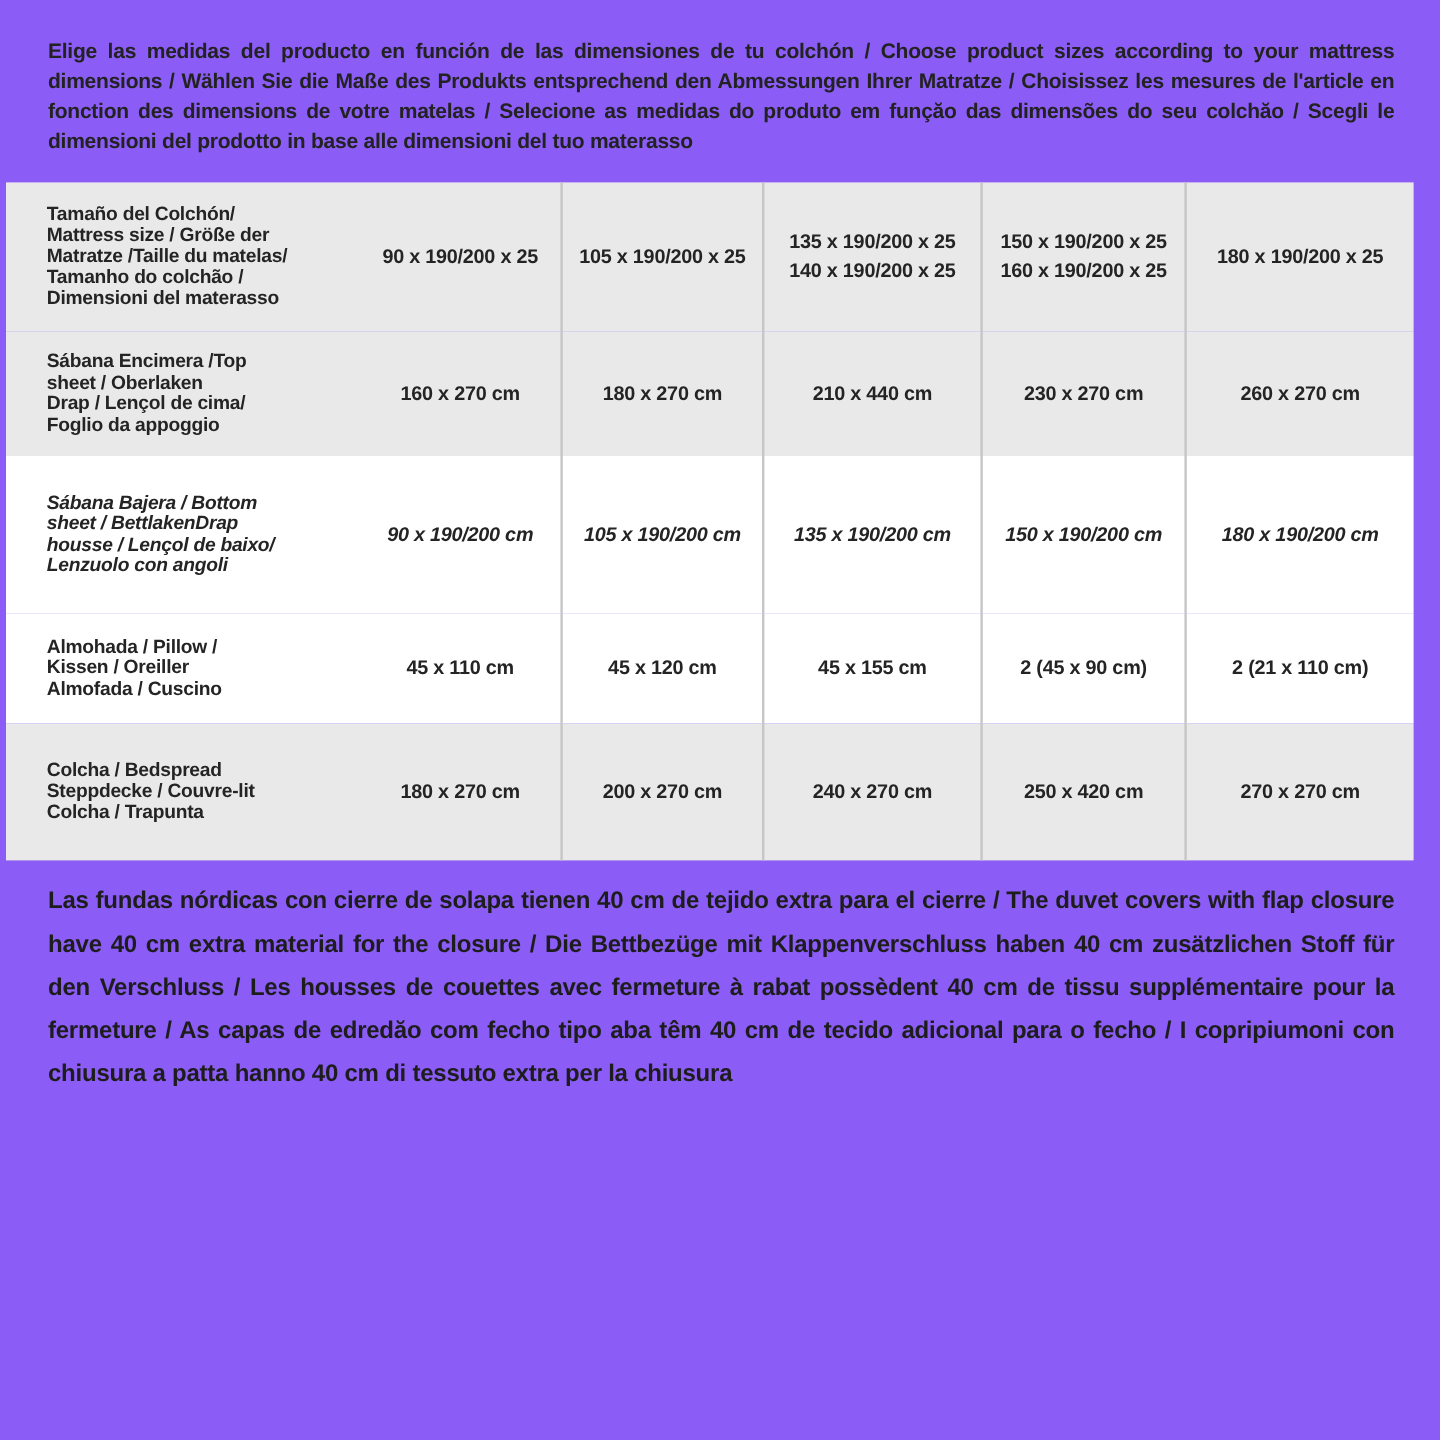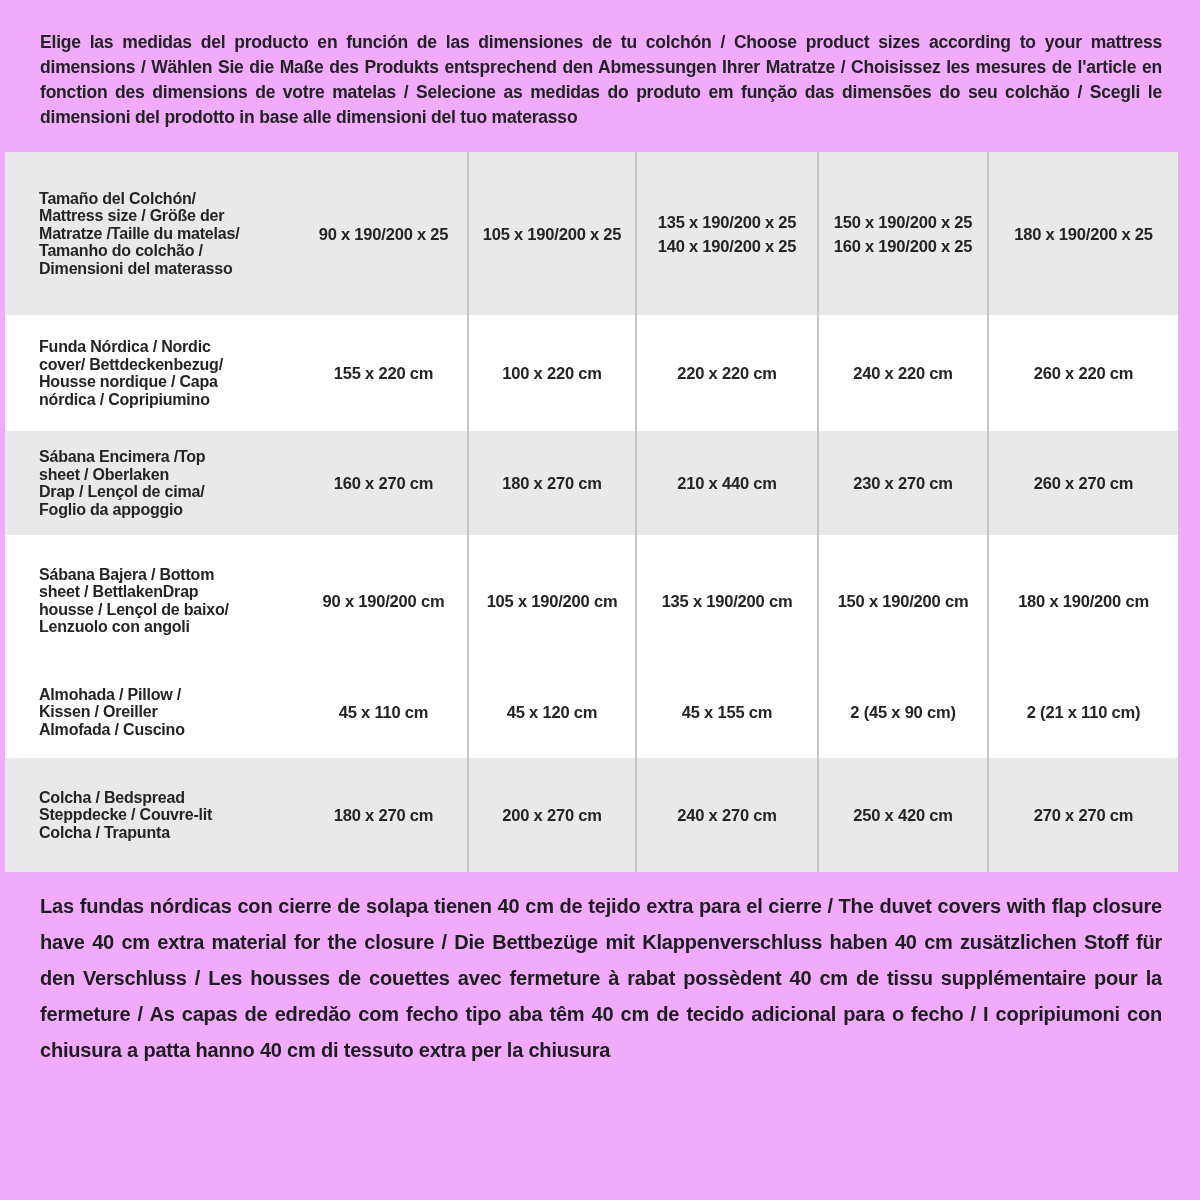--- a/index.html
+++ b/index.html
@@ -1,20 +1,20 @@
 <!DOCTYPE html>
 <html><head>
 <meta charset="utf-8">
 <style>
   html,body{margin:0;padding:0;background:#ffffff;}
   .page{
     position:relative;
     width:1200px;
     height:1200px;
-    background:#f0abfc;
+    background:#8b5cf6;
     font-family:"Liberation Sans", sans-serif;
     font-weight:700;
     color:#1e1e1e;
     overflow:hidden;
   }
   .intro{
     margin:30px 38px 0 40px;
     width:1122px;
     font-size:17.5px;
     line-height:25px;
@@ -77,57 +77,46 @@
   <table class="size-table">
     <colgroup>
       <col class="c0">
         <col class="c1">
         <col class="c2">
         <col class="c3">
         <col class="c4">
         <col class="c5">
     </colgroup>
     <tbody>
-      <tr class="shaded" style="height:163px;">
+      <tr class="shaded" style="height:124px;">
         <td class="label">Tamaño del Colchón/
 Mattress size / Größe der
 Matratze /Taille du matelas/
 Tamanho do colchão /
 Dimensioni del materasso</td>
         <td class="val">90 x 190/200 x 25</td>
         <td class="val bl">105 x 190/200 x 25</td>
         <td class="val bl">135 x 190/200 x 25
 140 x 190/200 x 25</td>
         <td class="val bl">150 x 190/200 x 25
 160 x 190/200 x 25</td>
         <td class="val bl">180 x 190/200 x 25</td>
       </tr>
-      <tr class="plain" style="height:116px;">
-        <td class="label">Funda Nórdica /  Nordic
-cover/ Bettdeckenbezug/
-Housse nordique  / Capa
-nórdica / Copripiumino</td>
-        <td class="val">155 x 220 cm</td>
-        <td class="val bl">100 x 220 cm</td>
-        <td class="val bl">220 x 220 cm</td>
-        <td class="val bl">240 x 220 cm</td>
-        <td class="val bl">260 x 220 cm</td>
-      </tr>
       <tr class="shaded" style="height:104px;">
         <td class="label">Sábana Encimera /Top
 sheet / Oberlaken
 Drap / Lençol de cima/
 Foglio da appoggio</td>
         <td class="val">160 x 270 cm</td>
         <td class="val bl">180 x 270 cm</td>
         <td class="val bl">210 x 440 cm</td>
         <td class="val bl">230 x 270 cm</td>
         <td class="val bl">260 x 270 cm</td>
       </tr>
-      <tr class="plain" style="height:131px;">
+      <tr class="plain" style="height:131px;font-style:italic;">
         <td class="label">Sábana Bajera / Bottom
 sheet / BettlakenDrap
 housse / Lençol de baixo/
 Lenzuolo con angoli</td>
         <td class="val">90 x 190/200 cm</td>
         <td class="val bl">105 x 190/200 cm</td>
         <td class="val bl">135 x 190/200 cm</td>
         <td class="val bl">150 x 190/200 cm</td>
         <td class="val bl">180 x 190/200 cm</td>
       </tr>

